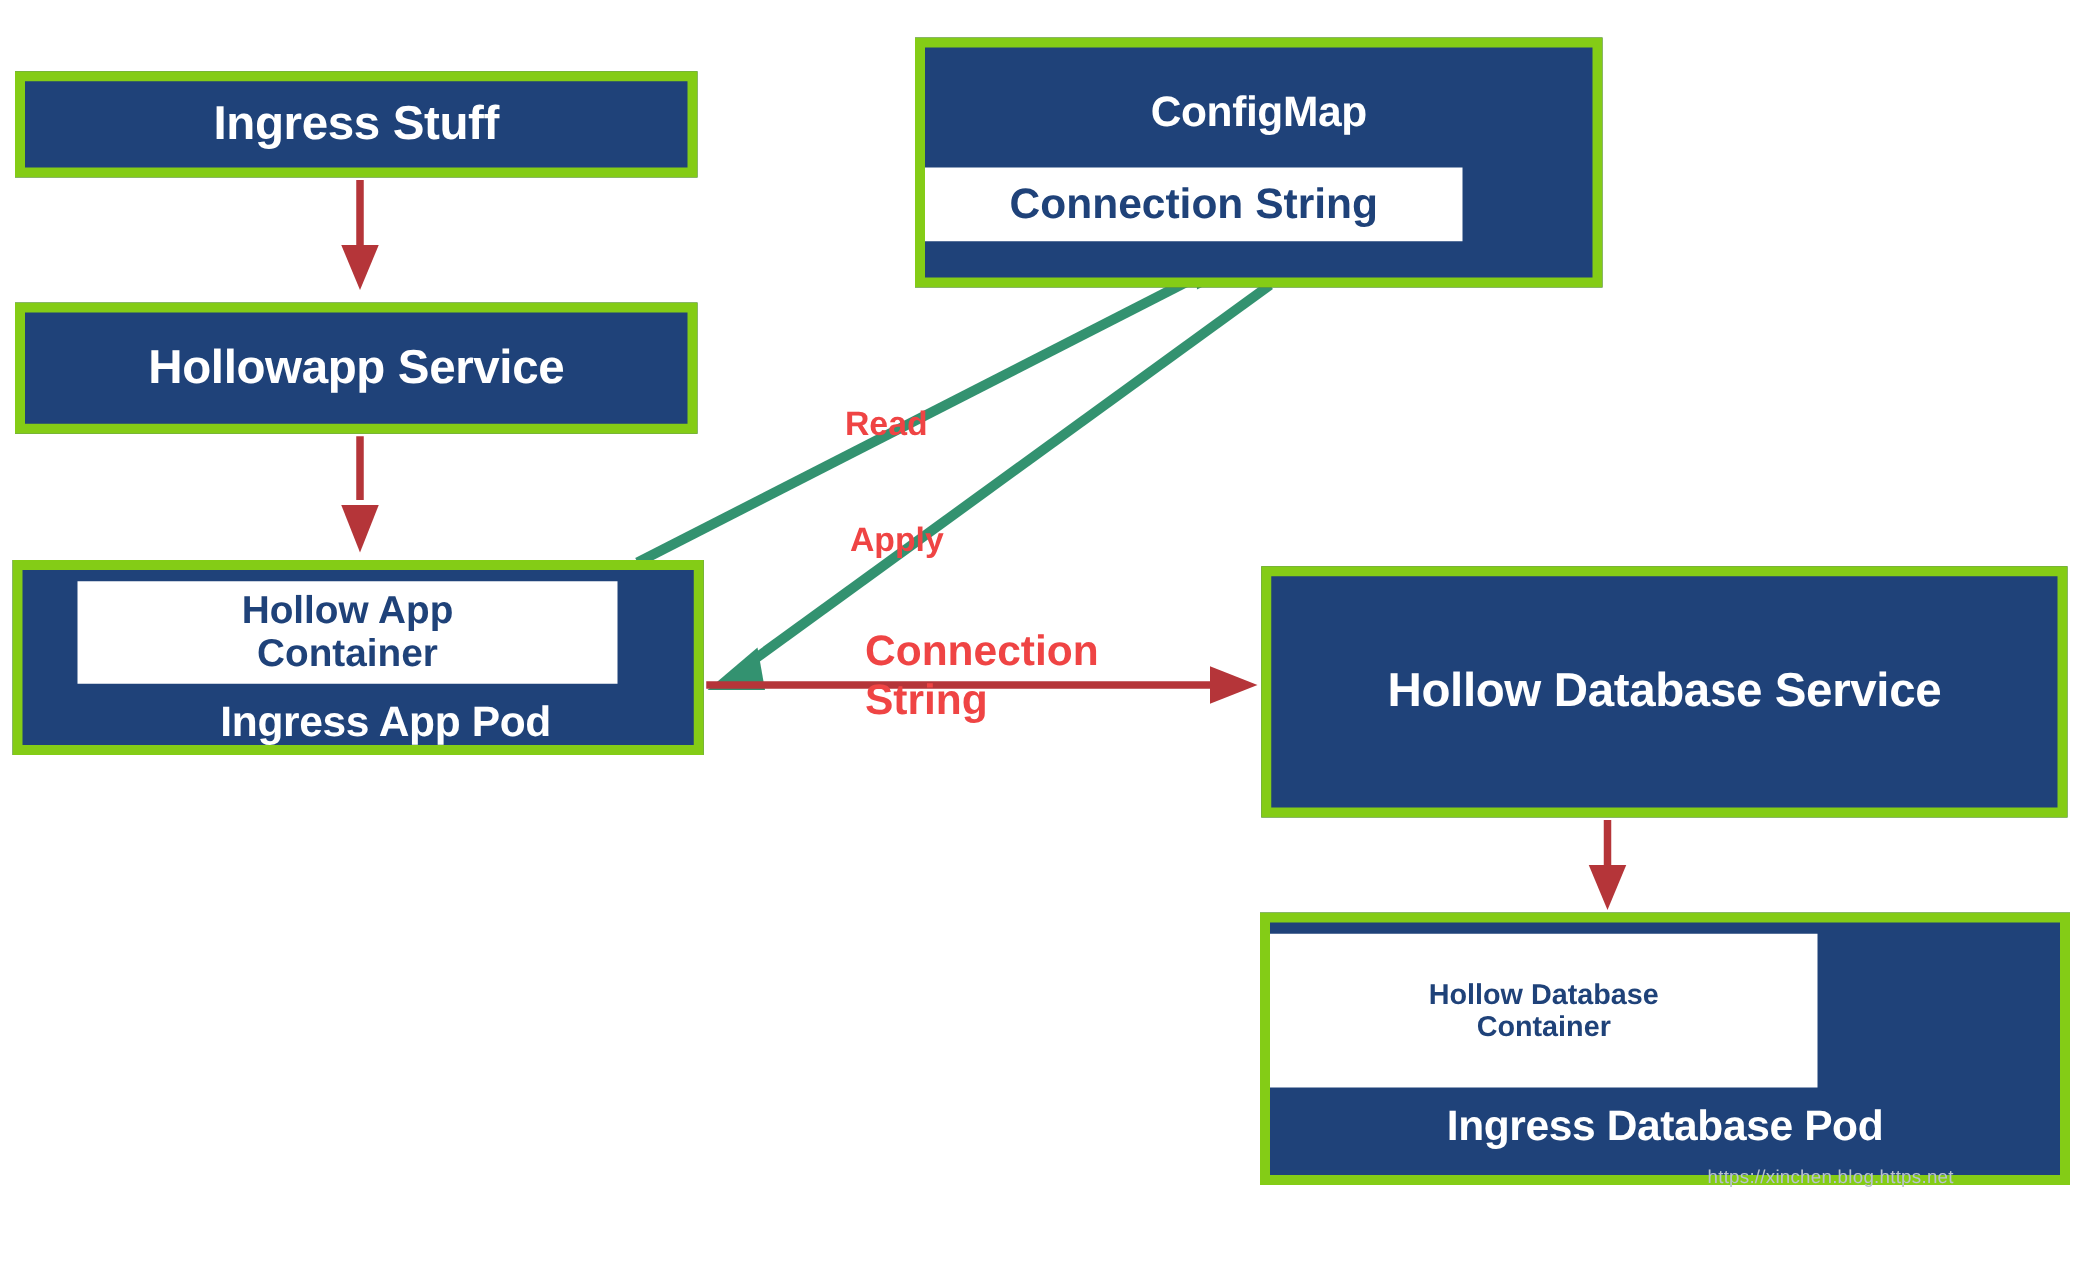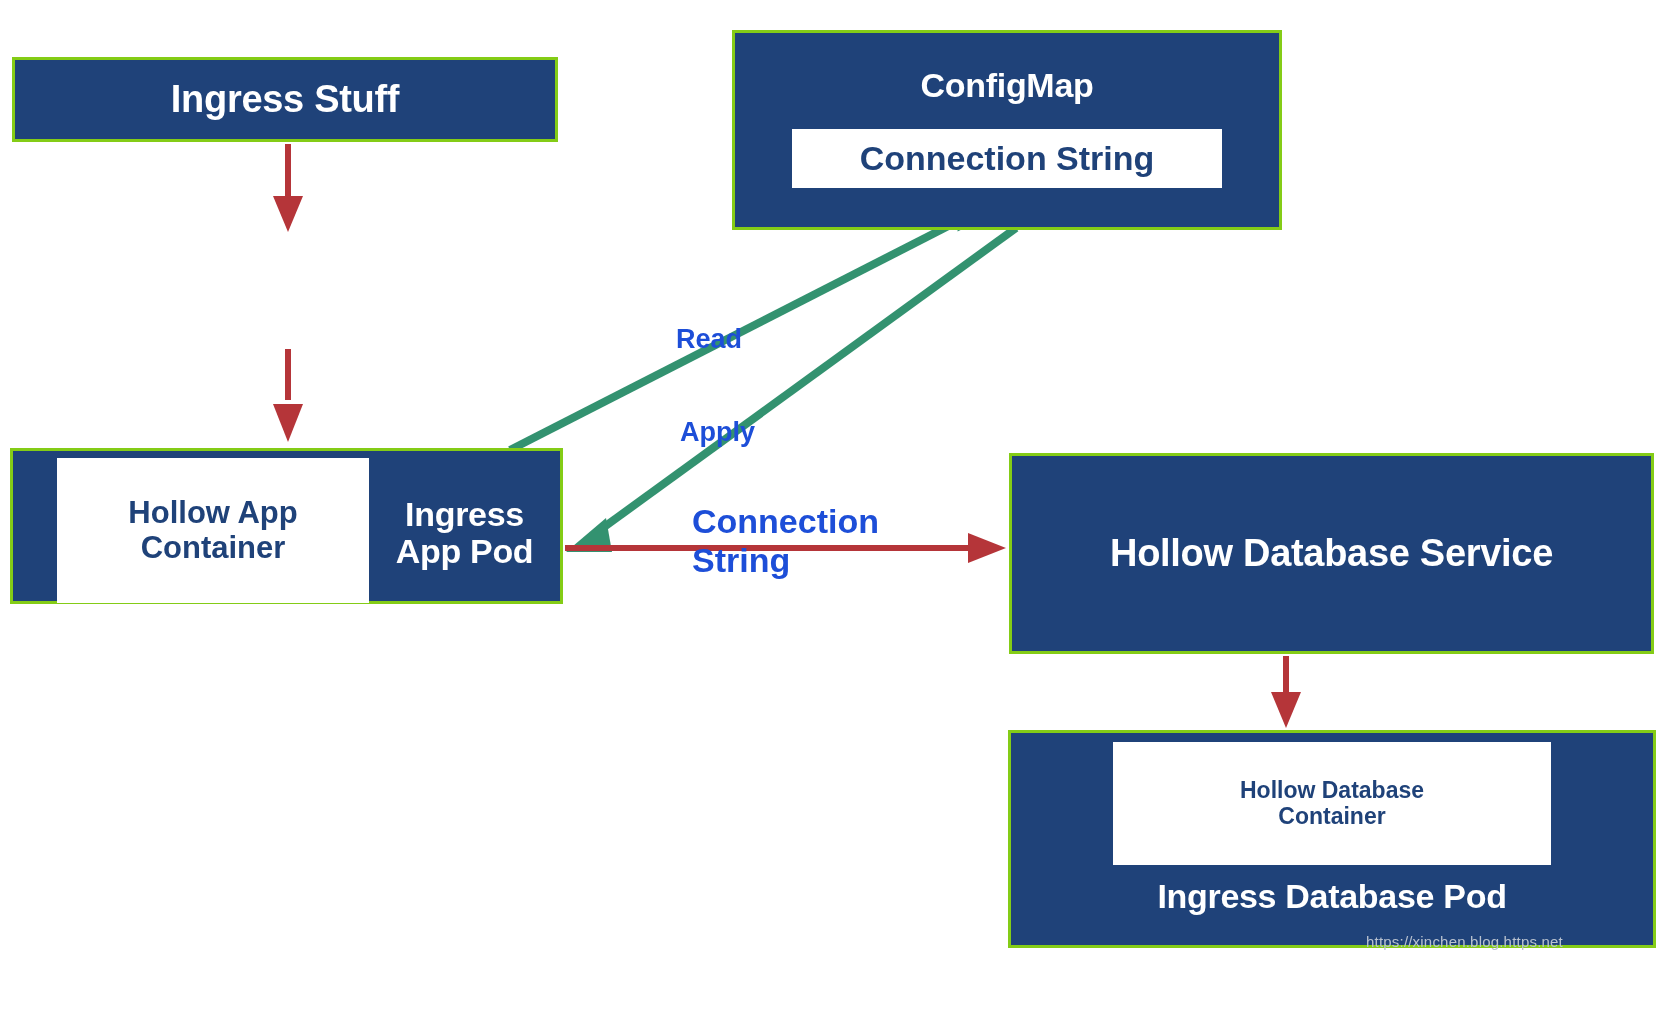--- a/index.html
+++ b/index.html
@@ -22,24 +22,23 @@
     left: 0;
     top: 0;
     width: 1662px;
     height: 1020px;
     pointer-events: none;
   }
   .node {
     position: absolute;
     box-sizing: border-box;
     background: #1f4279;
-    border: 3px solid #84cc16;
+    border: 8px solid #84cc16;
     display: flex;
     flex-direction: column;
-    align-items: center;
     justify-content: center;
   }
   .node-label {
     color: #ffffff;
     font-weight: bold;
     text-align: center;
     line-height: 1.06;
     letter-spacing: -0.3px;
   }
   .inner-box {
@@ -50,21 +49,21 @@
     text-align: center;
     display: flex;
     align-items: center;
     justify-content: center;
     line-height: 1.12;
   }
   
   #node-ingress     { left: 12px;   top: 57px;  width: 546px; height: 85px; }
   #node-app-service { left: 12px;   top: 242px; width: 546px; height: 105px; }
   #node-app-pod     { left: 10px;   top: 448px; width: 553px; height: 156px;
-                      flex-direction: row; justify-content: flex-start; padding-left: 44px; }
+                      flex-direction: column; justify-content: flex-start; padding-left: 44px; }
   #node-configmap   { left: 732px;  top: 30px;  width: 550px; height: 200px;
                       flex-direction: column; justify-content: flex-start; }
   #node-db-service  { left: 1009px; top: 453px; width: 645px; height: 201px; }
   #node-db-pod      { left: 1008px; top: 730px; width: 648px; height: 218px;
                       flex-direction: column; justify-content: flex-start; }
 
   #node-ingress .node-label     { font-size: 38px; }
   #node-app-service .node-label { font-size: 38px; }
   #node-db-service .node-label  { font-size: 38px; }
 
@@ -84,21 +83,21 @@
 
   #db-pod-inner {
     width: 438px; height: 123px;
     margin-top: 9px;
     font-size: 23px;
   }
   #node-db-pod .node-label { font-size: 34px; margin-top: 13px; }
 
   .edge-label {
     position: absolute;
-    color: #1d4ed8;
+    color: #ef4444;
     font-weight: bold;
     white-space: pre-line;
   }
   #label-read  { left: 676px; top: 324px; font-size: 27px; }
   #label-apply { left: 680px; top: 417px; font-size: 27px; }
   #label-connstr {
     left: 692px; top: 502px; font-size: 34px;
     line-height: 1.15; width: 250px;
   }
   #watermark {
@@ -144,20 +143,23 @@
     <g>
       <line x1="1286" y1="656" x2="1286" y2="694" stroke="#b53539" stroke-width="6"></line>
       <polygon points="1286,728 1271,692 1301,692" fill="#b53539"></polygon>
     </g>
   </svg>
 
   <div class="node" id="node-ingress">
     <div class="node-label">Ingress Stuff</div>
   </div>
 
+  <div class="node" id="node-app-service">
+    <div class="node-label">Hollowapp Service</div>
+  </div>
 
   <div class="node" id="node-app-pod">
     <div class="inner-box" id="app-pod-inner">Hollow App<br>Container</div>
     <div class="node-label">Ingress App Pod</div>
   </div>
 
   <div class="node" id="node-configmap">
     <div class="node-label">ConfigMap</div>
     <div class="inner-box" id="configmap-inner">Connection String</div>
   </div>

